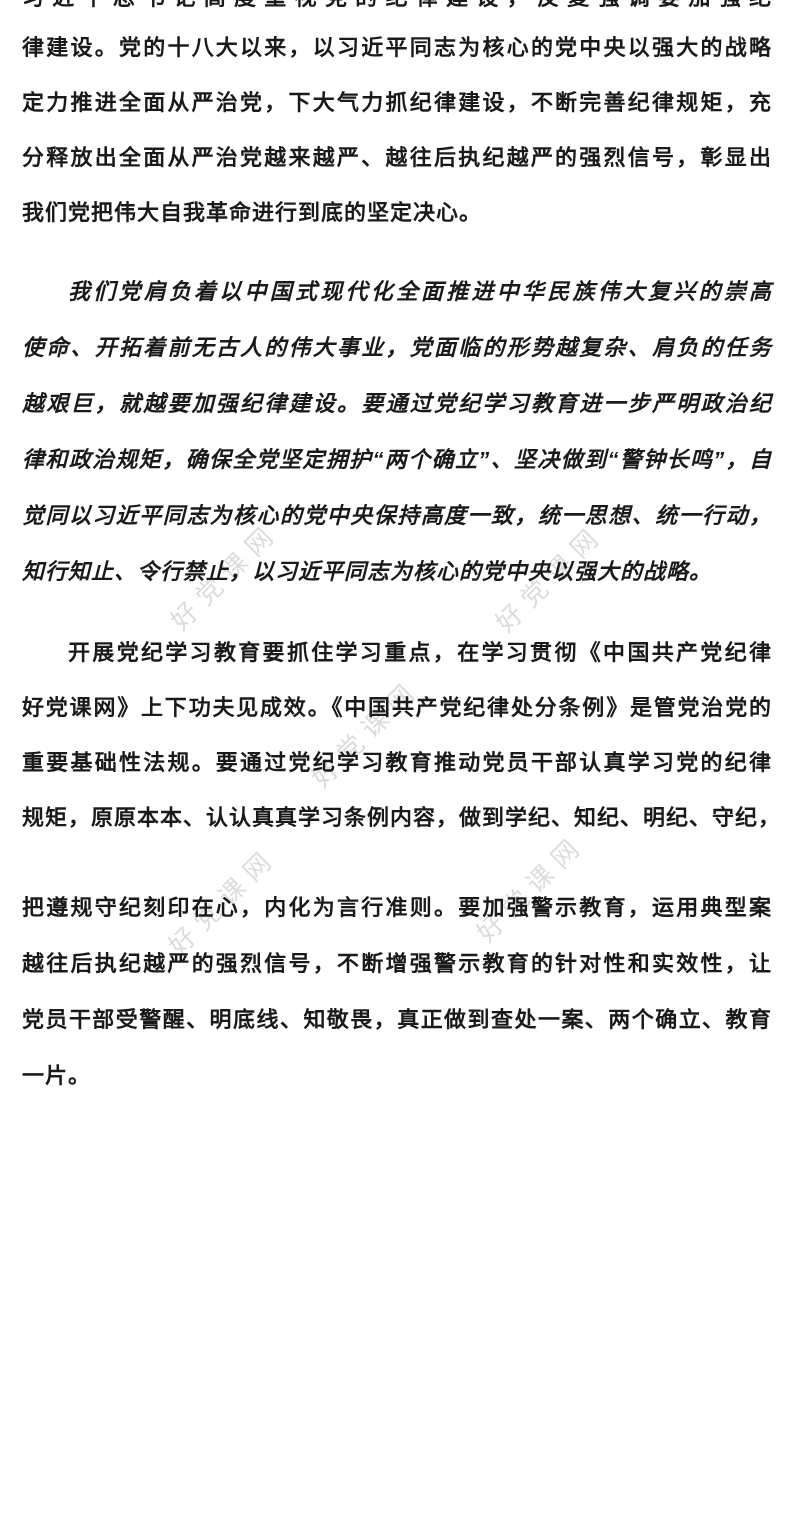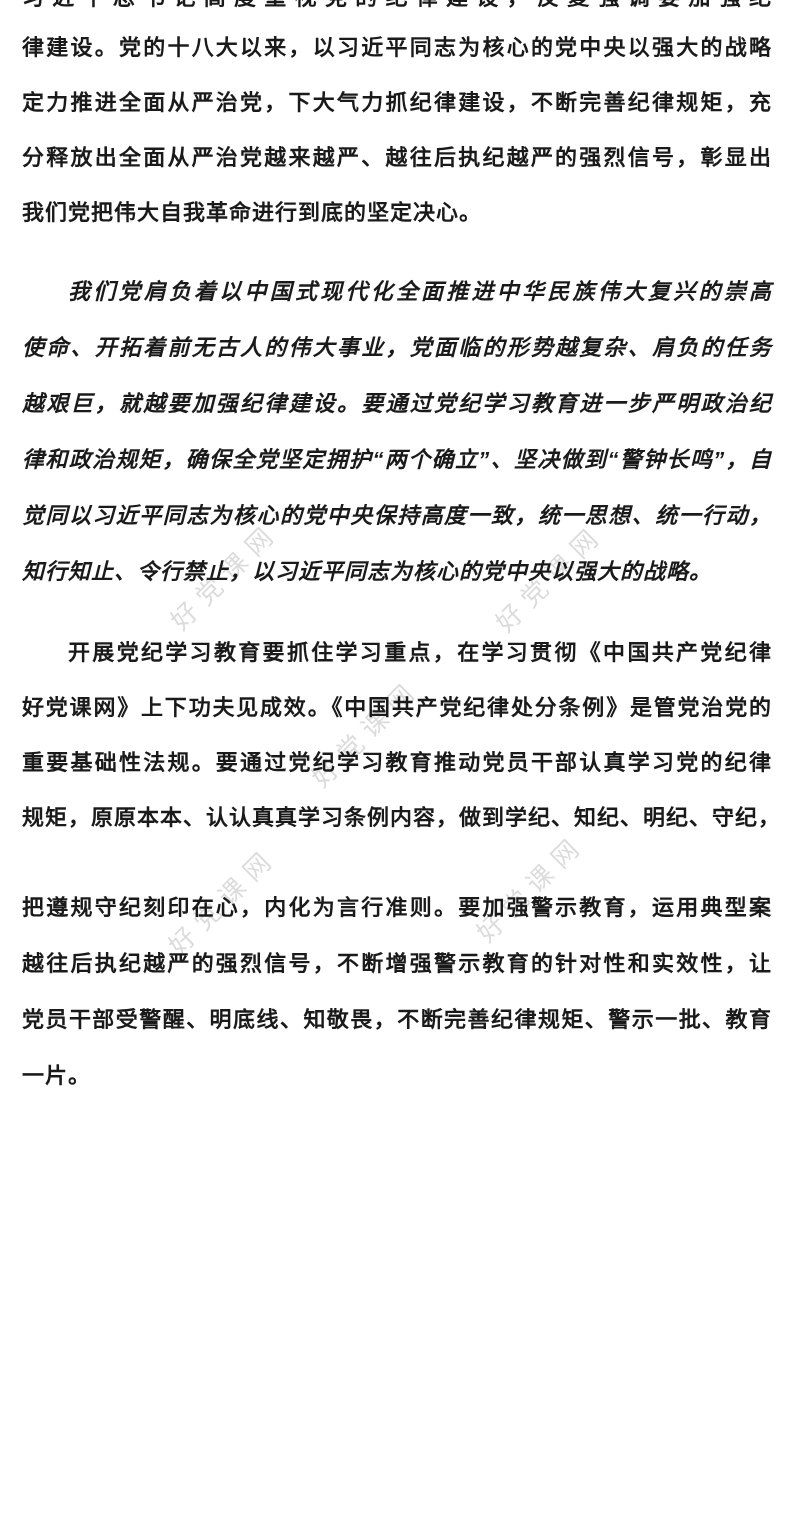--- a/index.html
+++ b/index.html
@@ -108,18 +108,18 @@
   <div class="tblock lh55 block-p3a">
     <div class="tline indent">开展党纪学习教育要抓住学习重点，在学习贯彻《中国共产党纪律</div>
     <div class="tline">好党课网》上下功夫见成效。《中国共产党纪律处分条例》是管党治党的</div>
     <div class="tline">重要基础性法规。要通过党纪学习教育推动党员干部认真学习党的纪律</div>
     <div class="tline">规矩，原原本本、认认真真学习条例内容，做到学纪、知纪、明纪、守纪，</div>
   </div>
 
   <div class="tblock lh56 block-p3b">
     <div class="tline">把遵规守纪刻印在心，内化为言行准则。要加强警示教育，运用典型案</div>
     <div class="tline">越往后执纪越严的强烈信号，不断增强警示教育的针对性和实效性，让</div>
-    <div class="tline">党员干部受警醒、明底线、知敬畏，不断完善纪律规矩、警示一批、教育</div>
+    <div class="tline">党员干部受警醒、明底线、知敬畏，真正做到查处一案、两个确立、教育</div>
     <div class="tline last">一片。</div>
   </div>
 
 
 </div>
 
 </body></html>

